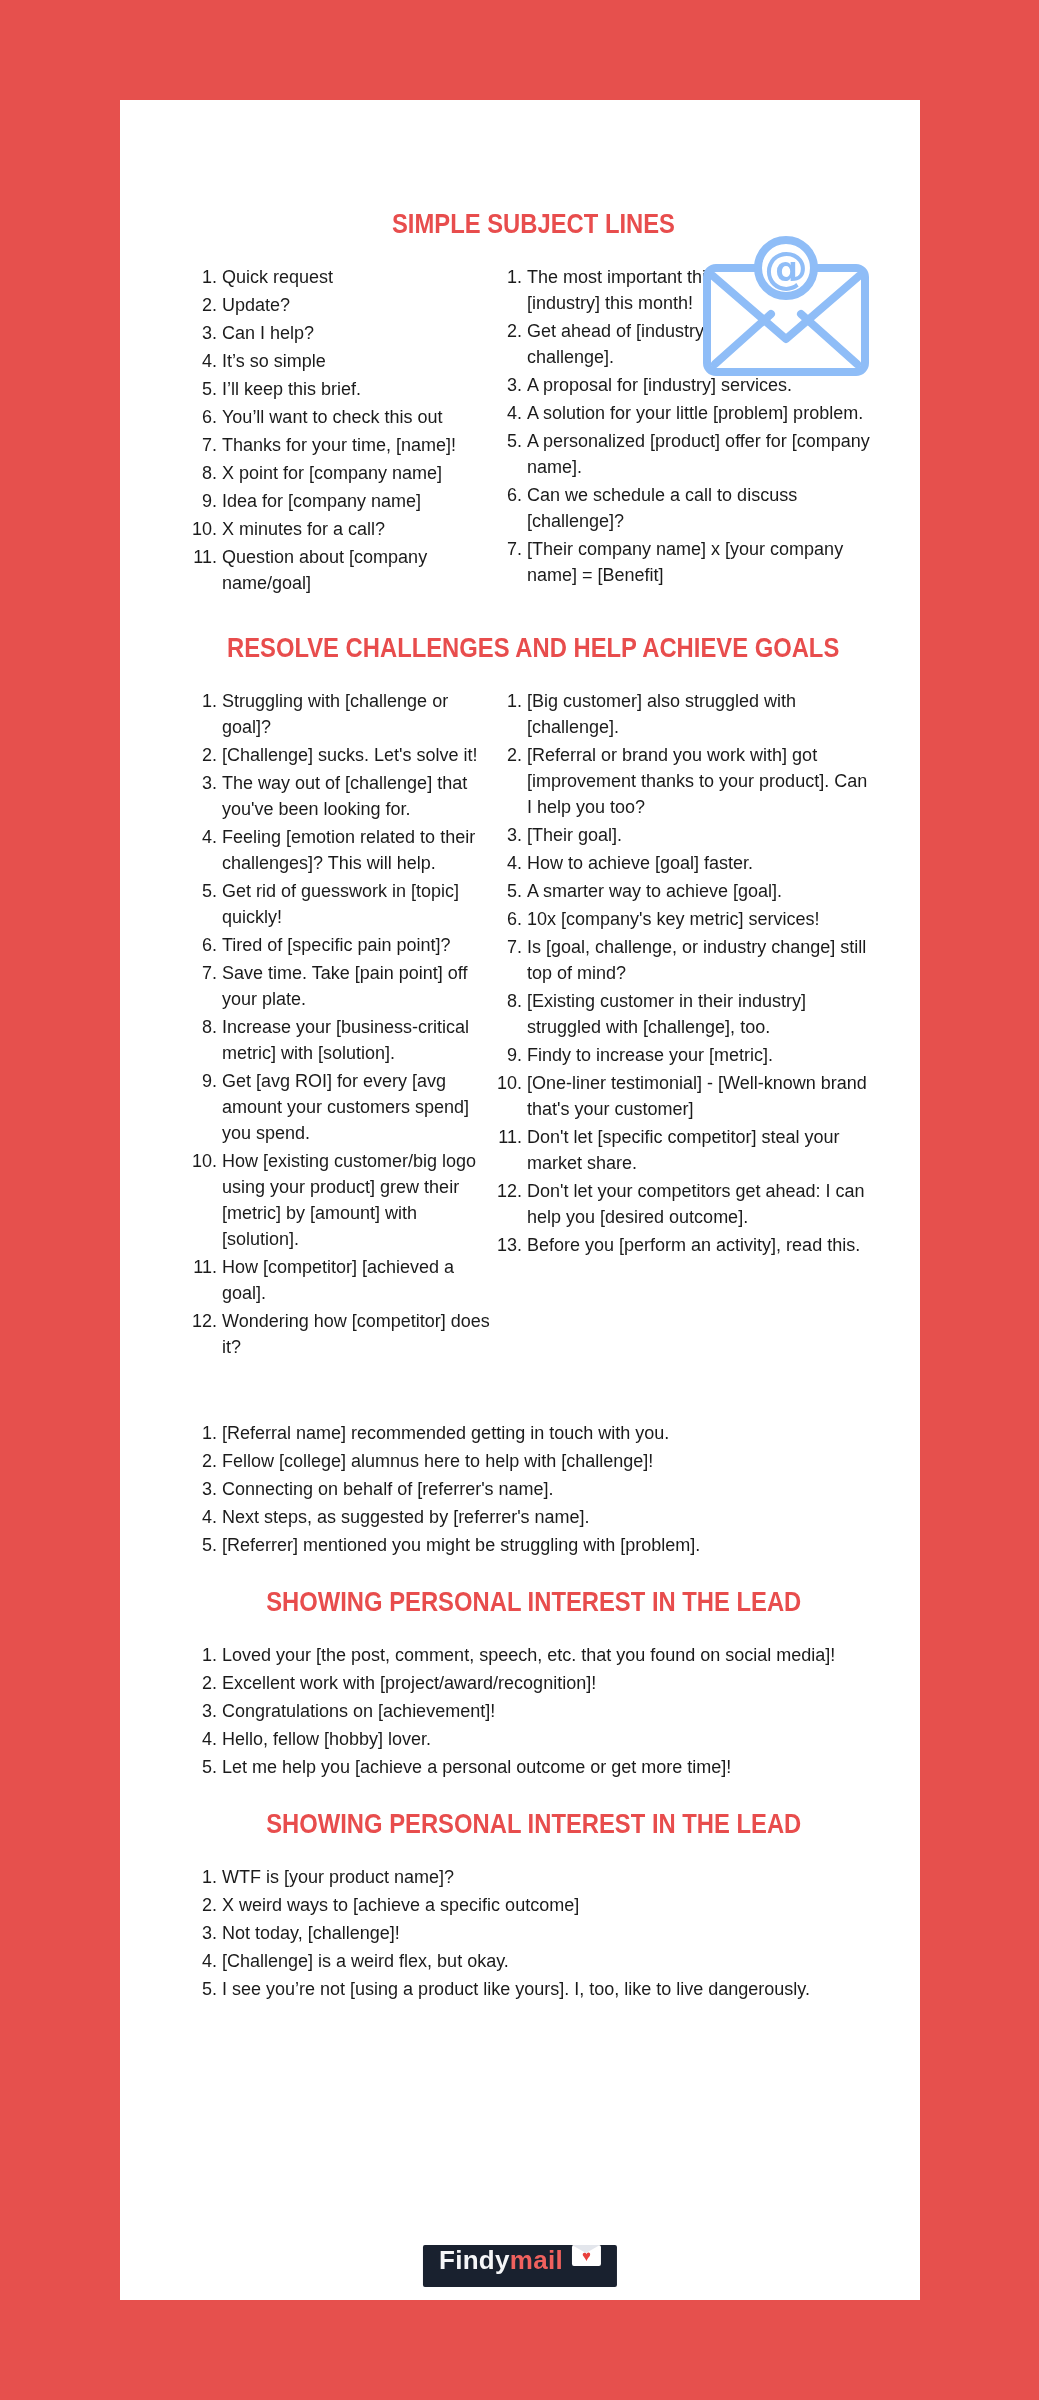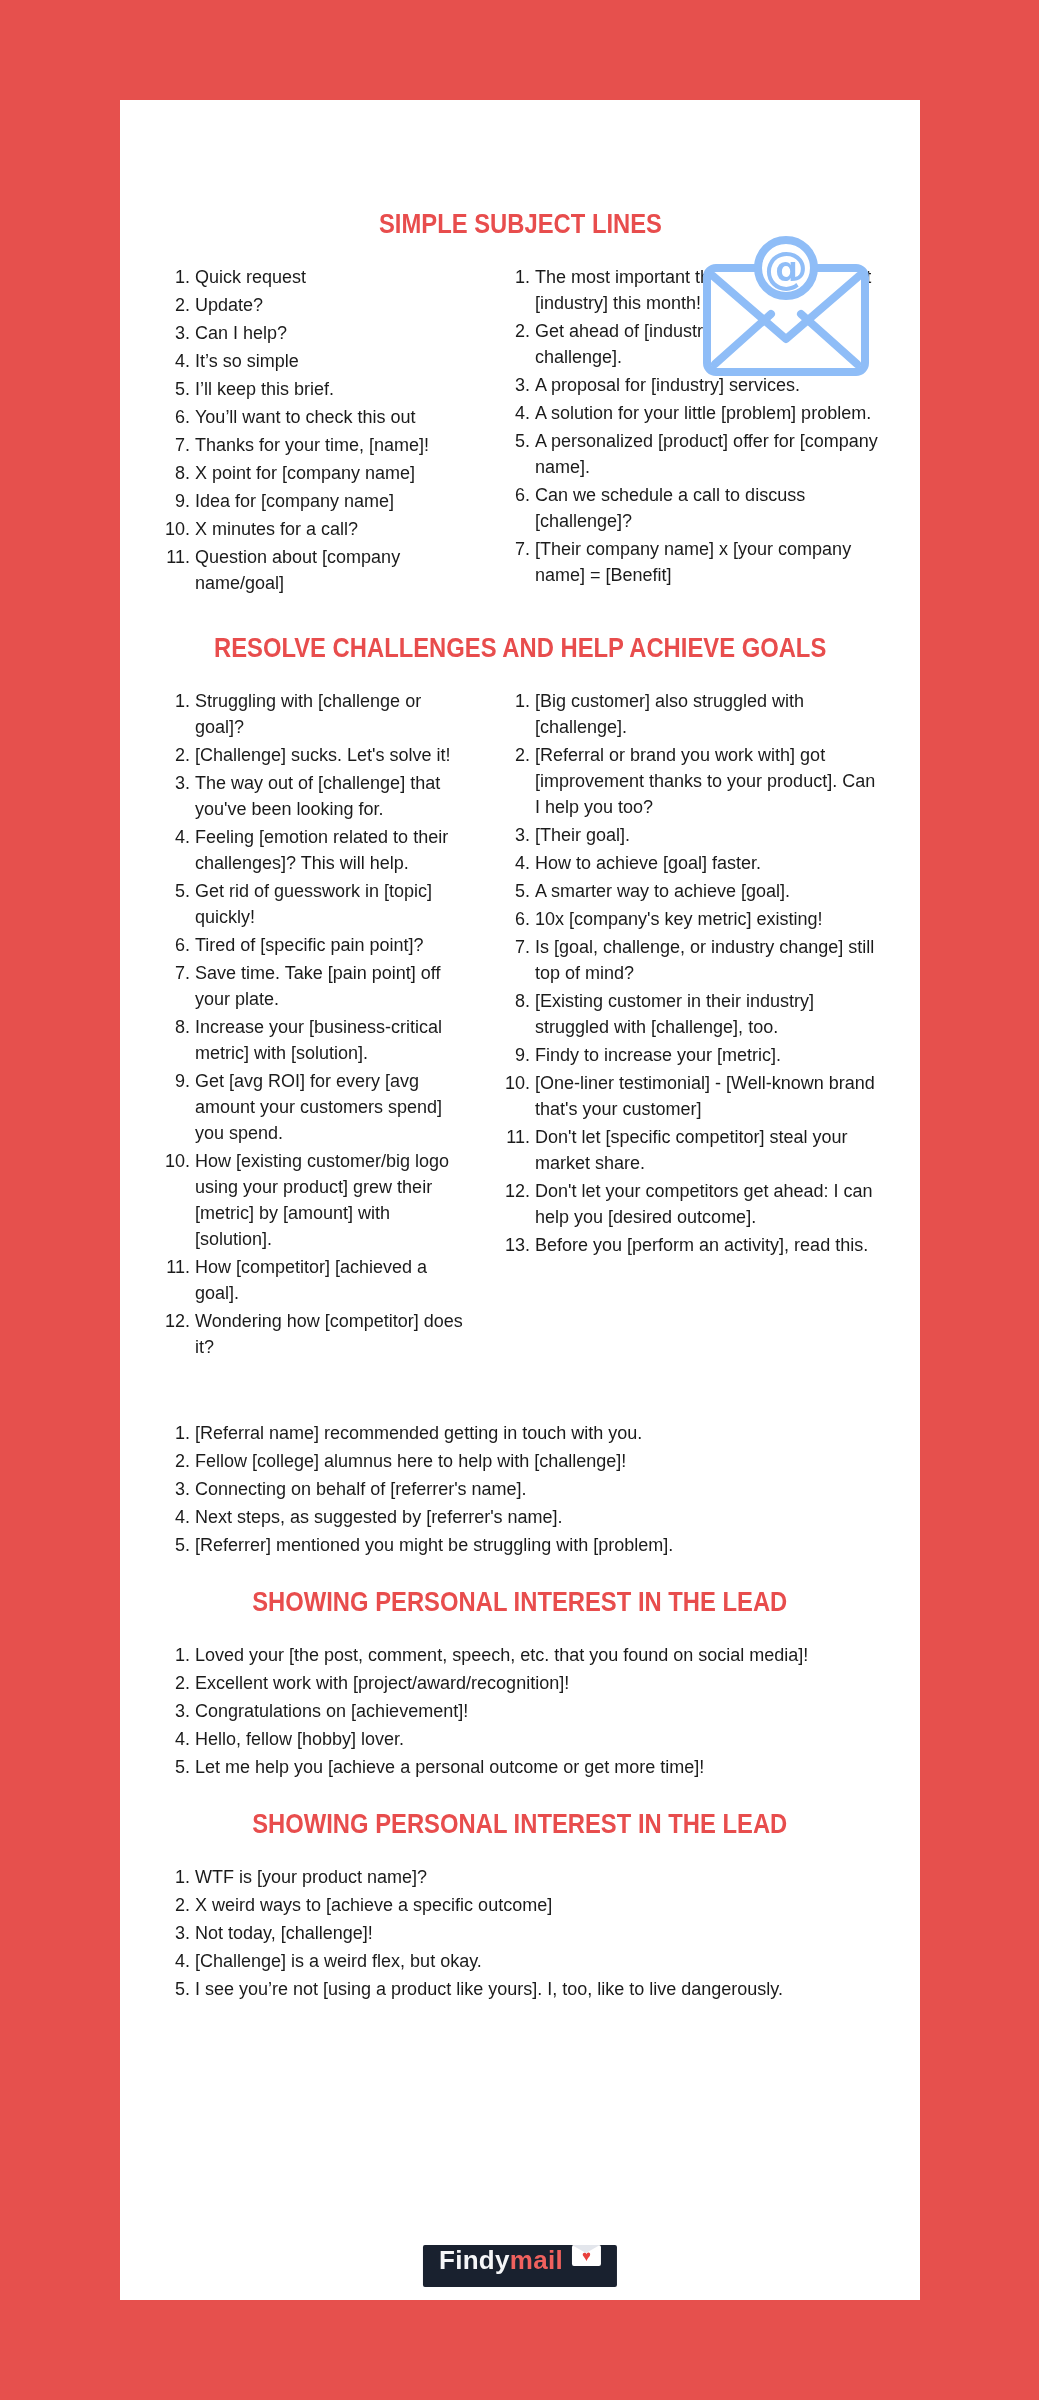--- a/index.html
+++ b/index.html
@@ -22,25 +22,25 @@
   .t-black{color:#141414;}
   .t-red{color:#E84D4D;}
   
   .envelope-wrap{position:absolute;top:128px;right:48px;width:172px;height:150px;}
   
   .section h2{
     margin:0;display:flex;justify-content:center;
     font-size:28px;line-height:32px;font-weight:bold;color:#E84D4D;
   }
   .section h2 .hline{white-space:nowrap;transform:scaleX(.85);transform-origin:center;}
-  .section{margin-top:34px;}
+  .section{margin-top:34px;padding-left:27px;}
   .section.s1{margin-top:108px;}
   .section.s4,.section.s5{margin-top:28px;}
   .columns{padding:24px 40px 0 45px;}
-  .two-col .columns{display:grid;grid-template-columns:305px 375px;column-gap:35px;}
+  .two-col .columns{display:grid;grid-template-columns:305px 375px;}
   ol{margin:0;padding:0 0 0 30px;color:#1B1B1B;font-size:18px;line-height:26px;}
   ol li{margin:0 0 2px 0;}
   .section.s4 .columns ol{max-width:632px;}
   .section.s3 .columns ol,.section.s5 .columns ol{max-width:732px;}
   
   .footer-logo{
     position:absolute;left:50%;bottom:13px;transform:translateX(-50%);
     height:42px;padding:0 16px;background:#19212F;border-radius:2px;
     display:flex;align-items:flex-start;justify-content:center;
   }
@@ -125,21 +125,21 @@
             <li>How [existing customer/big logo using your product] grew their [metric] by [amount] with [solution].</li>
             <li>How [competitor] [achieved a goal].</li>
             <li>Wondering how [competitor] does it?</li>
           </ol>
           <ol>
             <li>[Big customer] also struggled with [challenge].</li>
             <li>[Referral or brand you work with] got [improvement thanks to your product]. Can I help you too?</li>
             <li>[Their goal].</li>
             <li>How to achieve [goal] faster.</li>
             <li>A smarter way to achieve [goal].</li>
-            <li>10x [company's key metric] existing!</li>
+            <li>10x [company's key metric] services!</li>
             <li>Is [goal, challenge, or industry change] still top of mind?</li>
             <li>[Existing customer in their industry] struggled with [challenge], too.</li>
             <li>Findy to increase your [metric].</li>
             <li>[One-liner testimonial] - [Well-known brand that's your customer]</li>
             <li>Don't let [specific competitor] steal your market share.</li>
             <li>Don't let your competitors get ahead: I can help you [desired outcome].</li>
             <li>Before you [perform an activity], read this.</li>
           </ol>
         </div>
   </section>

